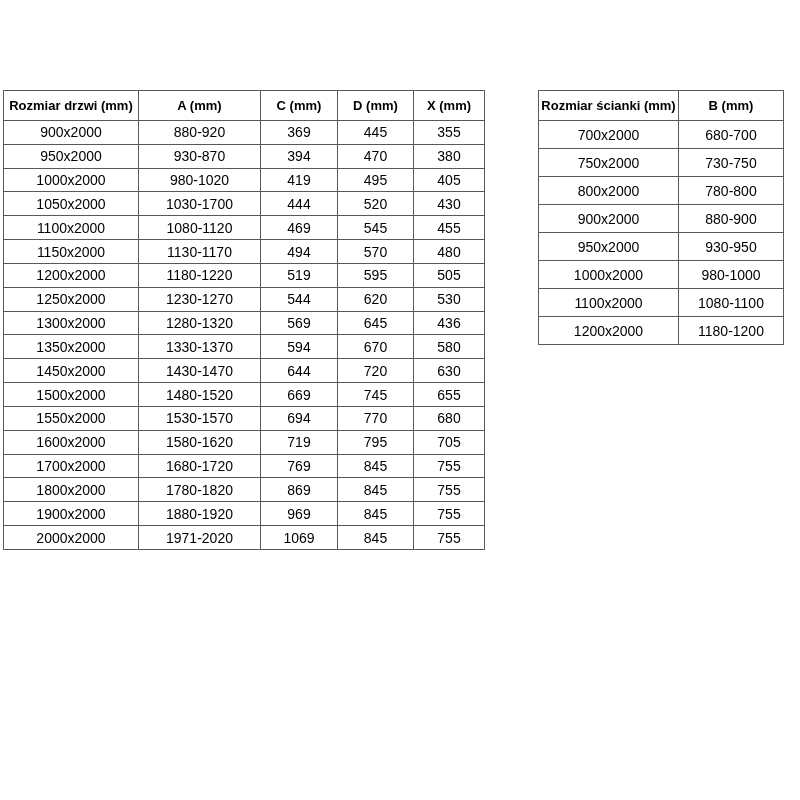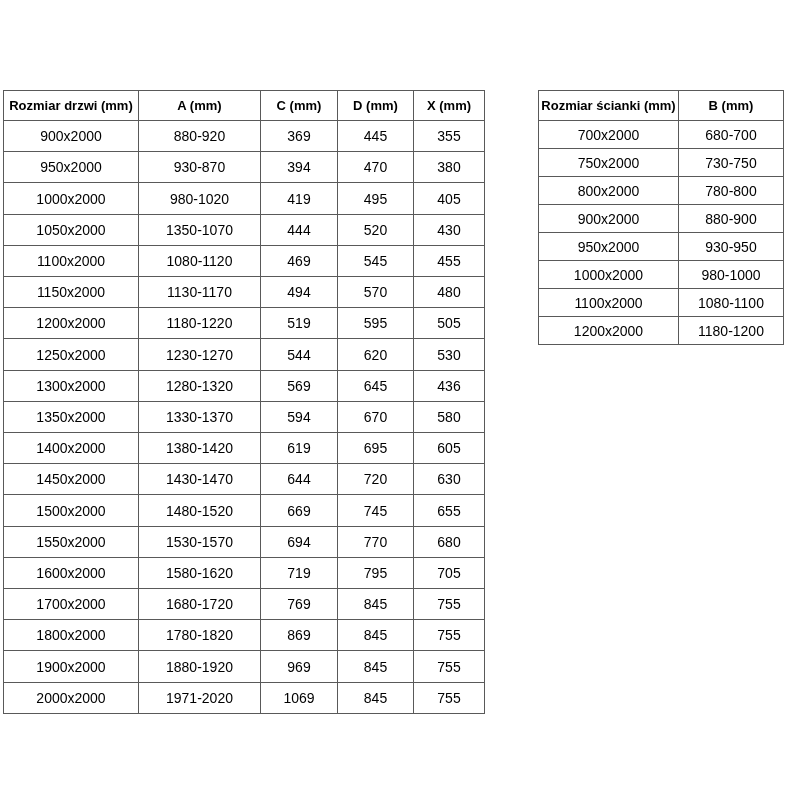--- a/index.html
+++ b/index.html
@@ -43,21 +43,21 @@
     font-weight: normal;
     font-size: 14px;
   }
   table.spec thead tr {
     height: 30px;
   }
   table.doors {
     left: 3px;
     top: 90px;
     width: 481px;
-    height: 624px;
+    height: 460px;
   }
   table.walls {
     left: 538px;
     top: 90px;
     width: 245px;
     height: 255px;
   }
 </style>
 </head>
 <body>
@@ -97,21 +97,21 @@
         </tr>
         <tr>
           <td>1000x2000</td>
           <td>980-1020</td>
           <td>419</td>
           <td>495</td>
           <td>405</td>
         </tr>
         <tr>
           <td>1050x2000</td>
-          <td>1350-1070</td>
+          <td>1030-1700</td>
           <td>444</td>
           <td>520</td>
           <td>430</td>
         </tr>
         <tr>
           <td>1100x2000</td>
           <td>1080-1120</td>
           <td>469</td>
           <td>545</td>
           <td>455</td>
@@ -143,27 +143,20 @@
           <td>569</td>
           <td>645</td>
           <td>436</td>
         </tr>
         <tr>
           <td>1350x2000</td>
           <td>1330-1370</td>
           <td>594</td>
           <td>670</td>
           <td>580</td>
-        </tr>
-        <tr>
-          <td>1400x2000</td>
-          <td>1380-1420</td>
-          <td>619</td>
-          <td>695</td>
-          <td>605</td>
         </tr>
         <tr>
           <td>1450x2000</td>
           <td>1430-1470</td>
           <td>644</td>
           <td>720</td>
           <td>630</td>
         </tr>
         <tr>
           <td>1500x2000</td>

